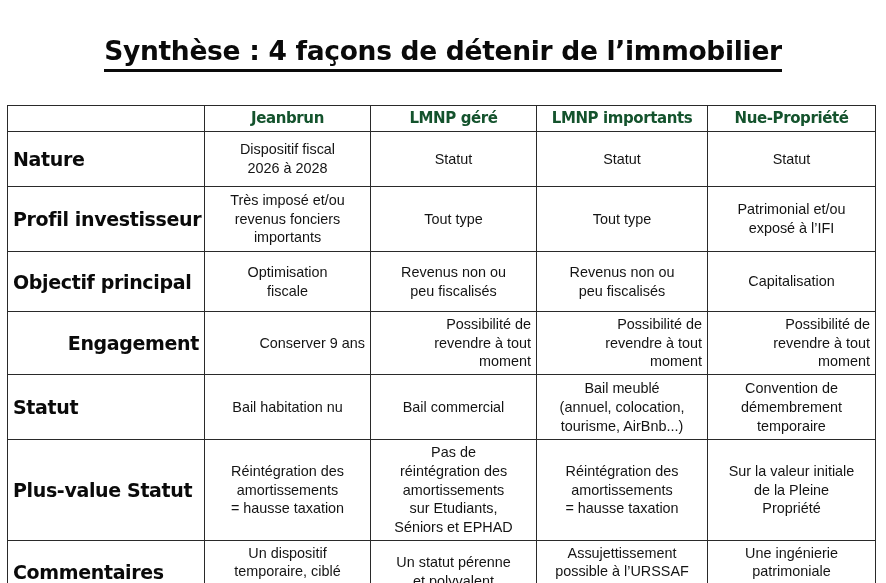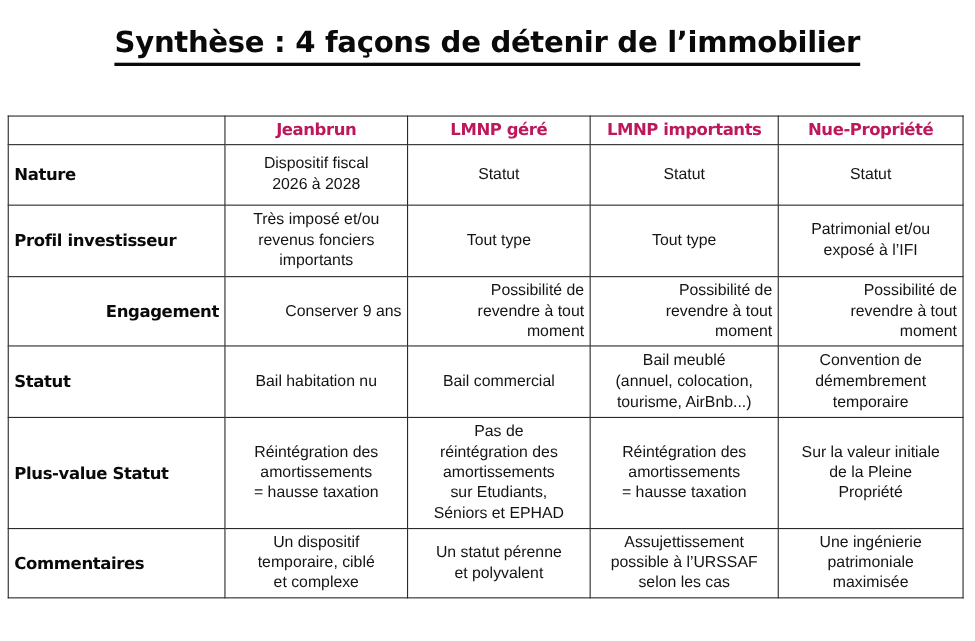--- a/index.html
+++ b/index.html
@@ -20,21 +20,21 @@
   .page {
     position: relative;
     width: 886px;
     height: 583px;
     background: #ffffff;
   }
 
   
   .title-wrap {
     position: absolute;
-    top: 6px;
+    top: 18px;
     left: 0;
     width: 886px;
     text-align: center;
   }
   .title {
     display: inline-block;
     font-family: "DejaVu Sans", "Liberation Sans", sans-serif;
     font-size: 26.5px;
     font-weight: bold;
     letter-spacing: -0.3px;
@@ -76,34 +76,34 @@
     height: 22px;
     padding-top: 1px;
     padding-bottom: 2px;
   }
   th.col-head {
     text-align: center;
     font-family: "DejaVu Sans", "Liberation Sans", sans-serif;
     font-size: 15px;
     font-weight: bold;
     letter-spacing: -0.4px;
-    color: #be185d;
+    color: #14532d;
     white-space: nowrap;
   }
   th.corner-cell {
     border-left: none;
     border-top: none;
     background: #ffffff;
   }
 
   
   th.row-label {
     text-align: left;
     font-family: "DejaVu Sans", "Liberation Sans", sans-serif;
-    font-size: 15px;
+    font-size: 19px;
     font-weight: bold;
     letter-spacing: -0.35px;
     color: #0a0a0a;
     padding-left: 15px;
     white-space: nowrap;
   }
 
   
   td.cell {
     text-align: center;
@@ -161,20 +161,27 @@
         </tr>
 
         <tr data-row="profil">
           <th class="row-label">Profil investisseur</th>
           <td class="cell">Très imposé et/ou<br>revenus fonciers<br>importants</td>
           <td class="cell">Tout type</td>
           <td class="cell">Tout type</td>
           <td class="cell">Patrimonial et/ou<br>exposé à l’IFI</td>
         </tr>
 
+        <tr data-row="objectif">
+          <th class="row-label">Objectif principal</th>
+          <td class="cell">Optimisation<br>fiscale</td>
+          <td class="cell">Revenus non ou<br>peu fiscalisés</td>
+          <td class="cell">Revenus non ou<br>peu fiscalisés</td>
+          <td class="cell">Capitalisation</td>
+        </tr>
 
         <tr data-row="engagement">
           <th class="row-label">Engagement</th>
           <td class="cell">Conserver 9 ans</td>
           <td class="cell">Possibilité de<br>revendre à tout<br>moment</td>
           <td class="cell">Possibilité de<br>revendre à tout<br>moment</td>
           <td class="cell">Possibilité de<br>revendre à tout<br>moment</td>
         </tr>
 
         <tr data-row="contrat">

